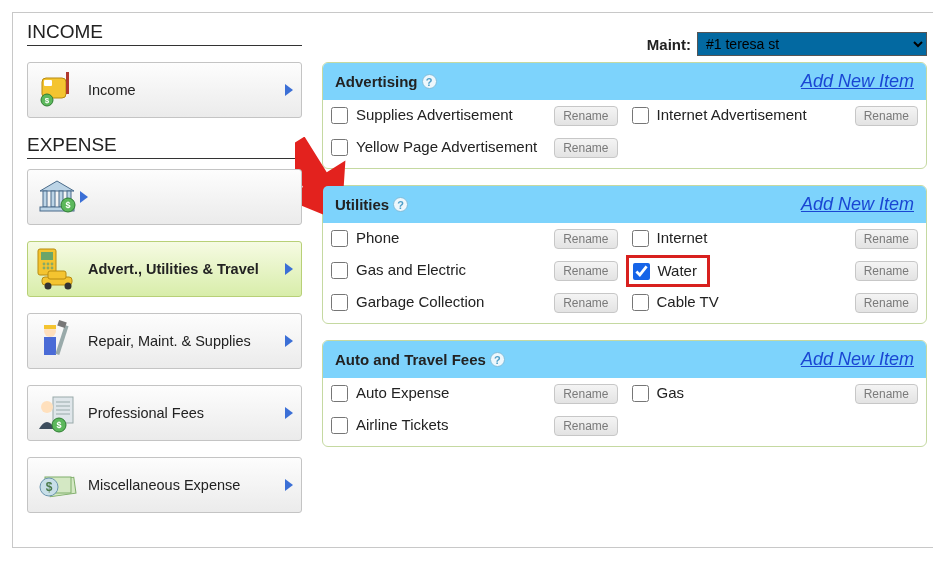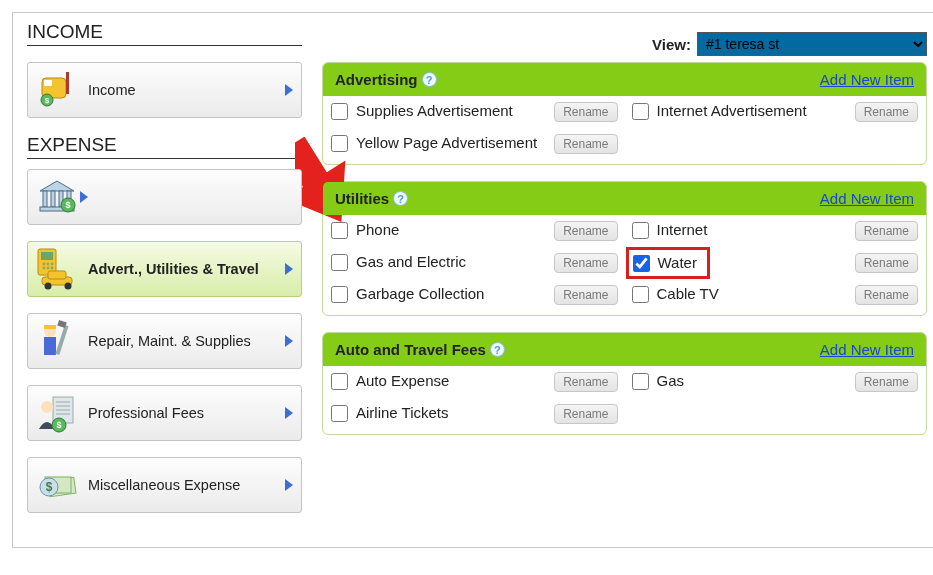--- a/index.html
+++ b/index.html
@@ -67,36 +67,37 @@
     width:46px; height:44px; display:flex; align-items:center; justify-content:center;
   }
   .group-box {
     border:1px solid #c5d9a1;
     border-radius:6px;
     overflow:hidden;
     margin-bottom:16px;
     background:#fff;
   }
   .group-header {
-    background:#84cc16;
+    background:#7dd3fc;
     display:flex;
     align-items:center;
     padding:8px 12px;
     font-weight:bold;
     font-size:15px;
     color:#222;
     position:relative;
   }
   .group-header .add-link {
     margin-left:auto;
     color:#1946d3;
     text-decoration:underline;
     font-weight:normal;
-    font-size:15px;
+    font-size:18px;
     cursor:pointer;
+    font-style:italic;
   }
   .help-icon {
     display:inline-flex;
     align-items:center;
     justify-content:center;
     width:15px;height:15px;
     border-radius:50%;
     border:1px solid #7fbddb;
     color:#4e9ec7;
     font-size:11px;
@@ -147,21 +148,21 @@
 
 <div class="panel">
 
   <svg class="red-arrow" width="80" height="100" viewBox="0 0 80 100">
     <polygon points="8,0 36,0 36,42 58,42 22,92 -14,42 8,42" transform="rotate(-32 22 46)" fill="#e3221e"></polygon>
   </svg>
 
   <div class="top-row">
     <div class="section-header">INCOME</div>
     <div class="view-wrap">
-      <span class="view-label">View:</span>
+      <span class="view-label">Maint:</span>
       <select class="view-select">
         <option>#1 teresa st</option>
       </select>
     </div>
   </div>
 
   <div class="layout">
     <div class="leftcol">
 
       <div class="nav-item">

